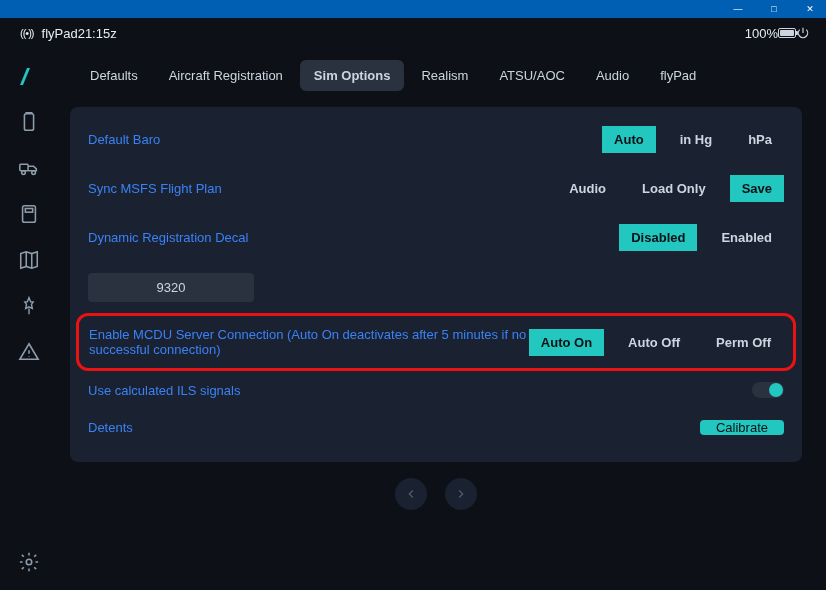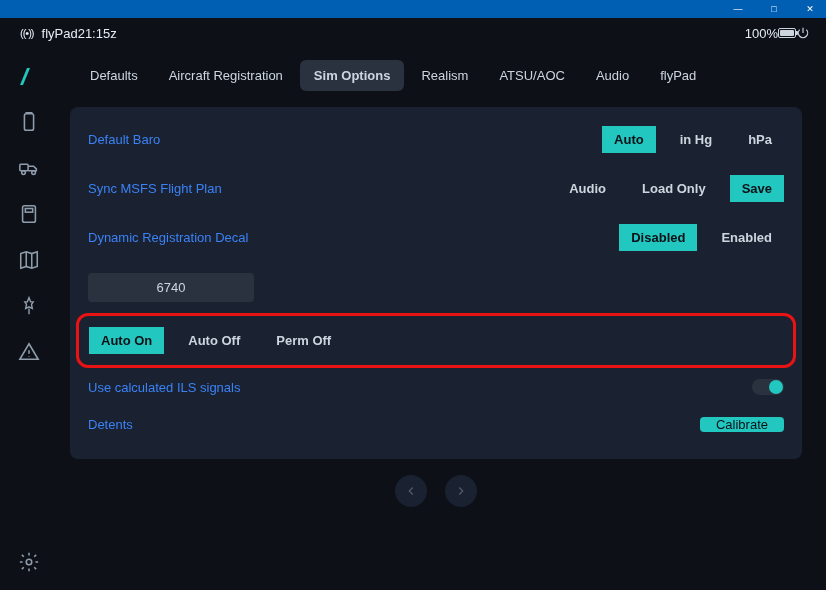--- a/index.html
+++ b/index.html
@@ -248,24 +248,25 @@
 
       <div class="row">
         <div class="row-label">Dynamic Registration Decal</div>
         <div class="opt-group">
           <div class="opt sel">Disabled</div>
           <div class="opt">Enabled</div>
         </div>
       </div>
 
       <div class="row">
-        <div class="input-box">6740</div>
+        <div class="input-box">9320</div>
       </div>
 
       <div class="row highlight-row">
+        <div class="row-label" style="max-width:460px">Enable MCDU Server Connection (Auto On deactivates after 5 minutes if no successful connection)</div>
         <div class="opt-group">
           <div class="opt sel">Auto On</div>
           <div class="opt">Auto Off</div>
           <div class="opt">Perm Off</div>
         </div>
       </div>
 
       <div class="row">
         <div class="row-label">Use calculated ILS signals</div>
         <div class="toggle on"></div>

